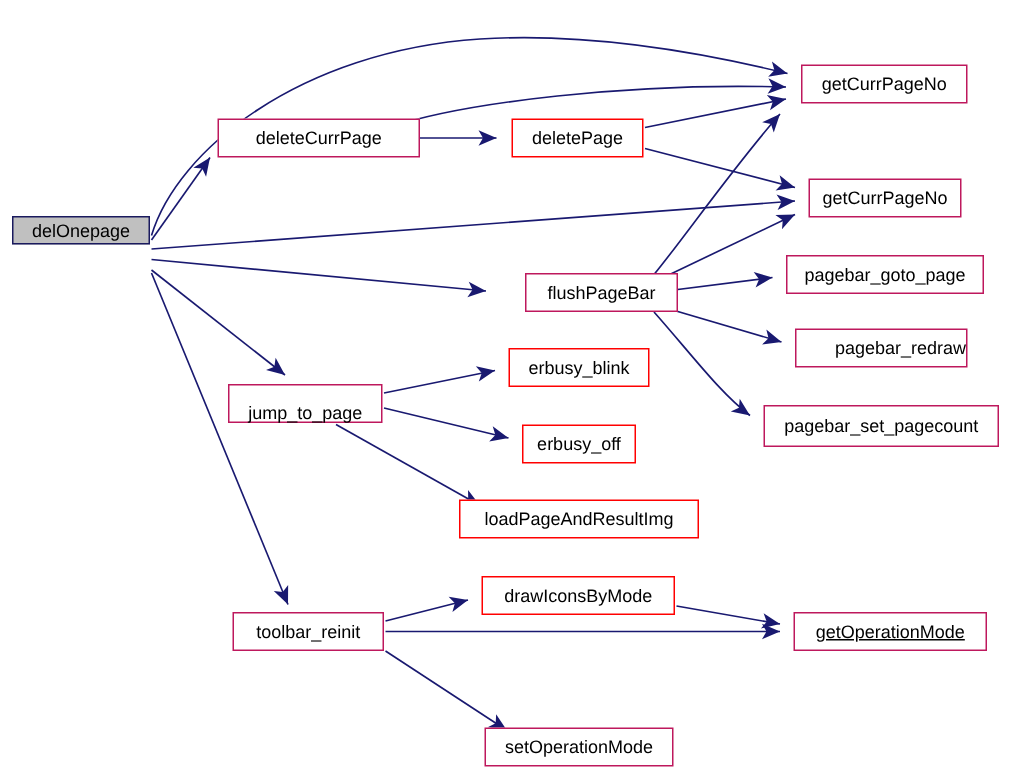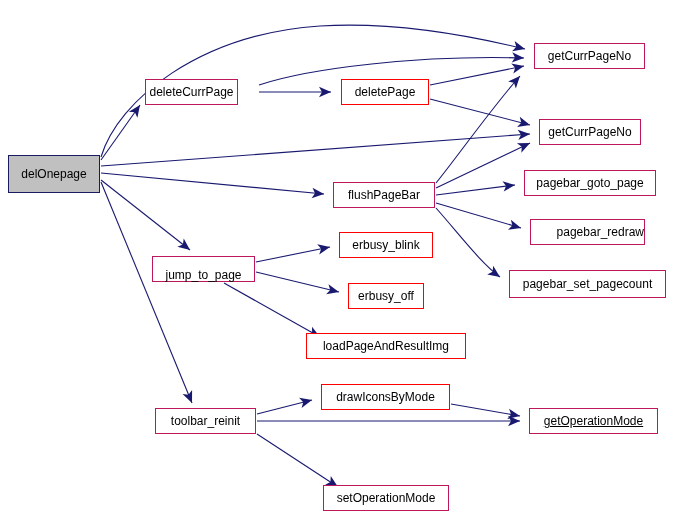--- a/index.html
+++ b/index.html
@@ -152,36 +152,36 @@
         <g transform="translate(520,416) rotate(10)">
           <path d="M 0,0 L -12,-5.2 L -9,0 L -12,5.2 Z" class="arrow-head"></path>
         </g>
         <g transform="translate(338,487) rotate(33)">
           <path d="M 0,0 L -12,-5.2 L -9,0 L -12,5.2 Z" class="arrow-head"></path>
         </g>
       </g>
   </svg>
 
   <div id="nodes-layer">
-      <div class="node-box root" style="left: 8px; top: 155px; width: 92px; height: 38px;">
+      <div class="node-box root" style="left: 8px; top: 144px; width: 92px; height: 19px;">
         <span class="node-label">delOnepage</span>
       </div>
-      <div class="node-box" style="left: 145px; top: 79px; width: 93px; height: 26px;">
+      <div class="node-box" style="left: 145px; top: 79px; width: 135px; height: 26px;">
         <span class="node-label">deleteCurrPage</span>
       </div>
       <div class="node-box red" style="left: 341px; top: 79px; width: 88px; height: 26px;">
         <span class="node-label">deletePage</span>
       </div>
       <div class="node-box" style="left: 534px; top: 43px; width: 111px; height: 26px;">
         <span class="node-label">getCurrPageNo</span>
       </div>
       <div class="node-box" style="left: 539px; top: 119px; width: 102px; height: 26px;">
         <span class="node-label">getCurrPageNo</span>
       </div>
-      <div class="node-box" style="left: 333px; top: 182px; width: 102px; height: 26px;">
+      <div class="node-box" style="left: 350px; top: 182px; width: 102px; height: 26px;">
         <span class="node-label">flushPageBar</span>
       </div>
       <div class="node-box" style="left: 524px; top: 170px; width: 132px; height: 26px;">
         <span class="node-label">pagebar_goto_page</span>
       </div>
       <div class="node-box" style="left: 530px; top: 219px; width: 115px; height: 26px; justify-content: flex-end;">
         <span class="node-label">pagebar_redraw</span>
       </div>
       <div class="node-box" style="left: 509px; top: 270px; width: 157px; height: 28px;">
         <span class="node-label">pagebar_set_pagecount</span>

